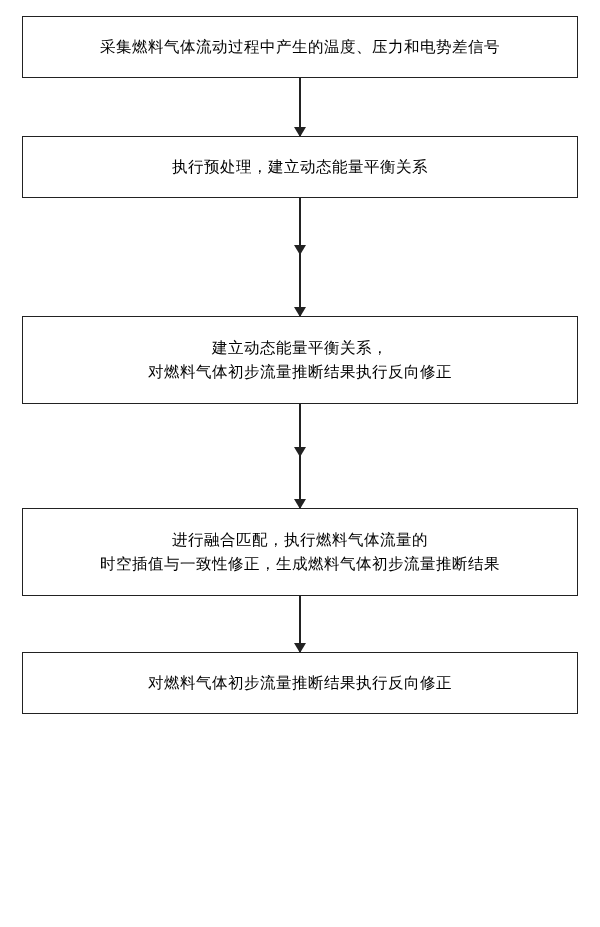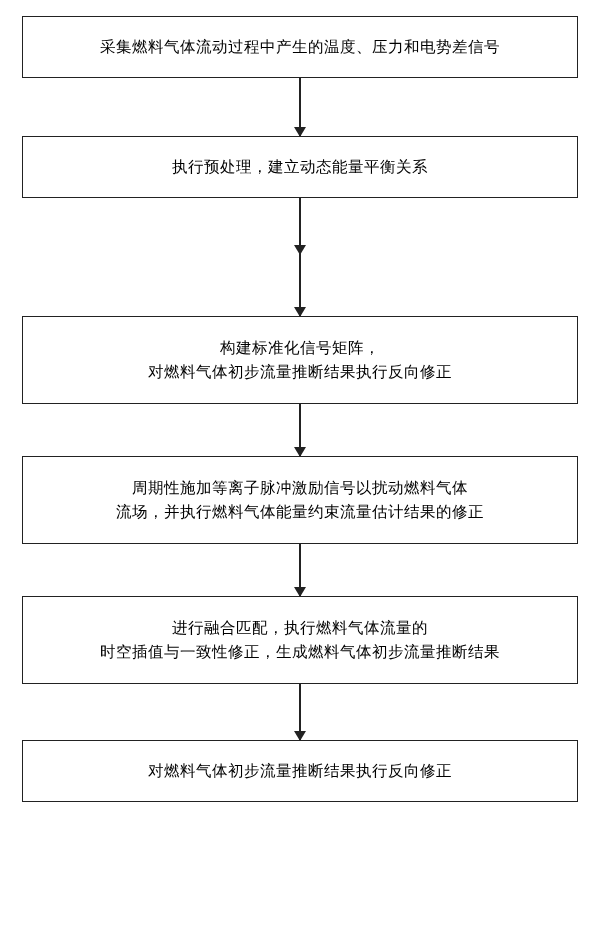--- a/index.html
+++ b/index.html
@@ -82,30 +82,26 @@
   <div class="step-box h-single">
     <span class="step-text">执行预处理，建立动态能量平衡关系</span>
   </div>
 
   <div class="arrow gap-b"></div>
 
 
   <div class="arrow gap-c"></div>
 
   <div class="step-box h-double">
-    <span class="step-text">构建标准化信号矩阵，
+    <span class="step-text">建立动态能量平衡关系，
 对燃料气体初步流量推断结果执行反向修正</span>
   </div>
 
   <div class="arrow gap-d"></div>
 
-  <div class="step-box h-double">
-    <span class="step-text">周期性施加等离子脉冲激励信号以扰动燃料气体
-流场，并执行燃料气体能量约束流量估计结果的修正</span>
-  </div>
 
   <div class="arrow gap-e"></div>
 
   <div class="step-box h-double">
     <span class="step-text">进行融合匹配，执行燃料气体流量的
 时空插值与一致性修正，生成燃料气体初步流量推断结果</span>
   </div>
 
   <div class="arrow gap-f"></div>
 

